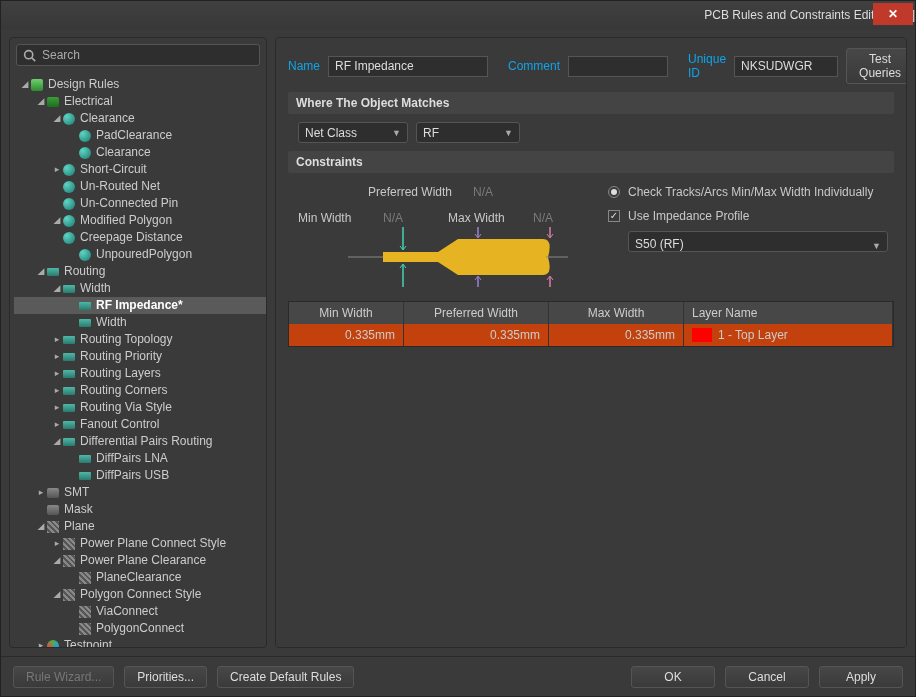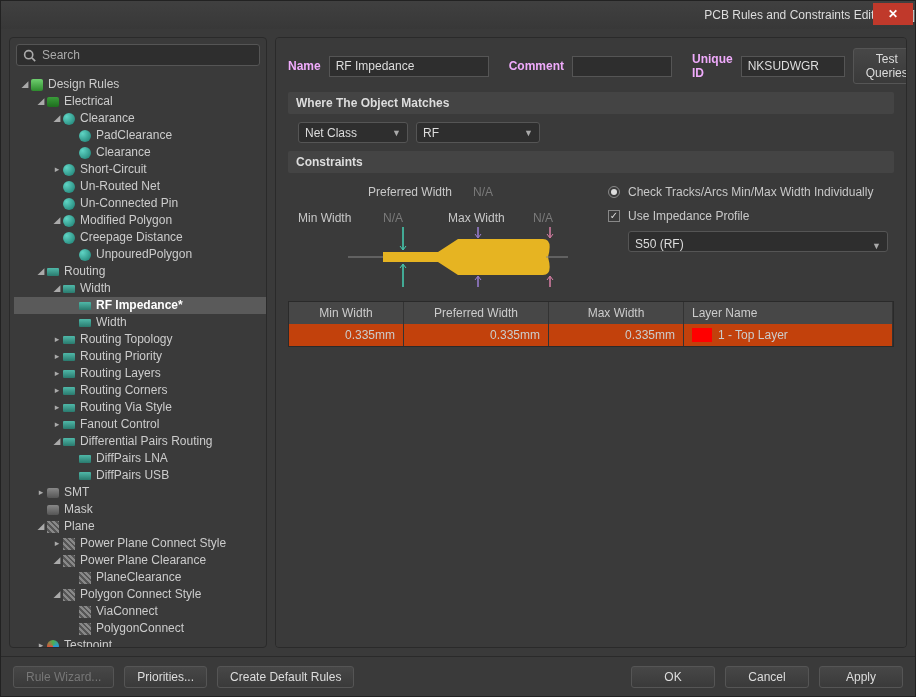--- a/index.html
+++ b/index.html
@@ -24,21 +24,21 @@
   .node.selected .lbl { color: #fff; font-weight: bold; }
   .ic-green { background: linear-gradient(#3a9d3a,#1e6e1e); border-radius: 2px; width:12px; height:10px; }
   .ic-teal { width:12px; height:12px; border-radius: 50%; background: radial-gradient(circle at 30% 30%, #5fd4c4, #1a7a6e); }
   .ic-teal2 { width:12px; height:8px; background: linear-gradient(#4fb8a8,#2a7a6e); border-radius:1px; }
   .ic-gray  { width:12px; height:10px; background: linear-gradient(#888,#555); border-radius:2px; }
   .ic-plane { width:12px; height:12px; background: repeating-linear-gradient(45deg,#888,#888 2px,#555 2px,#555 4px); }
   .ic-tp { width:12px; height:12px; background: conic-gradient(#4caf50,#2196f3,#f44336,#4caf50); border-radius:50%; }
   .ic-rule { width:12px; height:12px; background: linear-gradient(#6fcf6f,#2e8b2e); border-radius:2px; position:relative; }
   .right-panel { flex: 1; display: flex; flex-direction: column; border: 1px solid #2a2a2a; background: #3a3a3a; border-radius: 4px; padding: 10px 12px; gap: 8px; overflow-y: auto; }
   .form-row { display: flex; align-items: center; gap: 8px; }
-  .form-row label { color: #f0abfc; font-weight: bold; }
+  .form-row label { color: #0ea5e9; }
   input.txt, .dd { background: #2e2e2e; border: 1px solid #555; color: #ddd; height: 21px; padding: 0 6px; font-size: 12px; }
   .btn { background: linear-gradient(#474747,#3a3a3a); border: 1px solid #555; color: #ddd; padding: 3px 12px; border-radius: 3px; cursor: pointer; font-size: 12px; }
   .section-hdr { background: #444; padding: 4px 8px; font-weight: bold; color: #ddd; border-radius: 2px; }
   .dd { display: inline-flex; align-items: center; justify-content: space-between; cursor: pointer; border-radius: 3px; }
   .dd .arr { color: #aaa; font-size: 9px; margin-left: 8px; }
   .radio-row, .check-row { display: flex; align-items: center; gap: 8px; margin: 2px 0; }
   .radio { width:12px; height:12px; border-radius:50%; border:1px solid #888; display:inline-flex; align-items:center; justify-content:center; }
   .radio.on::after { content:""; width:6px; height:6px; background:#ddd; border-radius:50%; }
   .check { width:12px; height:12px; border:1px solid #888; display:inline-flex; align-items:center; justify-content:center; color:#ddd; font-size:10px; line-height:1; }
   .diagram { position: relative; height: 100px; margin: 4px 0 8px; }
@@ -331,21 +331,21 @@
         <input class="txt" style="width: 104px;" value="NKSUDWGR">
         <button class="btn" style="margin-left:auto">Test Queries</button>
       </div>
 
       <div class="section-hdr">Where The Object Matches</div>
       <div class="form-row" style="padding-left:10px">
         <div class="dd" style="width:110px">
           <span>Net Class</span>
             <span class="arr">▼</span>
         </div>
-        <div class="dd" style="width:124px">
+        <div class="dd" style="width:104px">
           <span>RF</span>
             <span class="arr">▼</span>
         </div>
       </div>
 
       <div class="section-hdr">Constraints</div>
 
       <div style="display:flex; gap:20px;">
 
         <div class="diagram" style="flex:0 0 300px">

